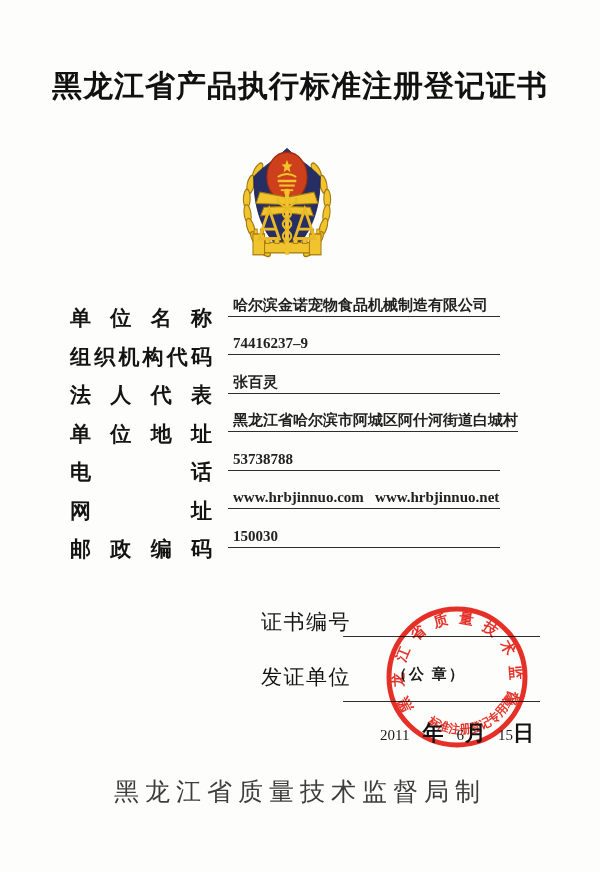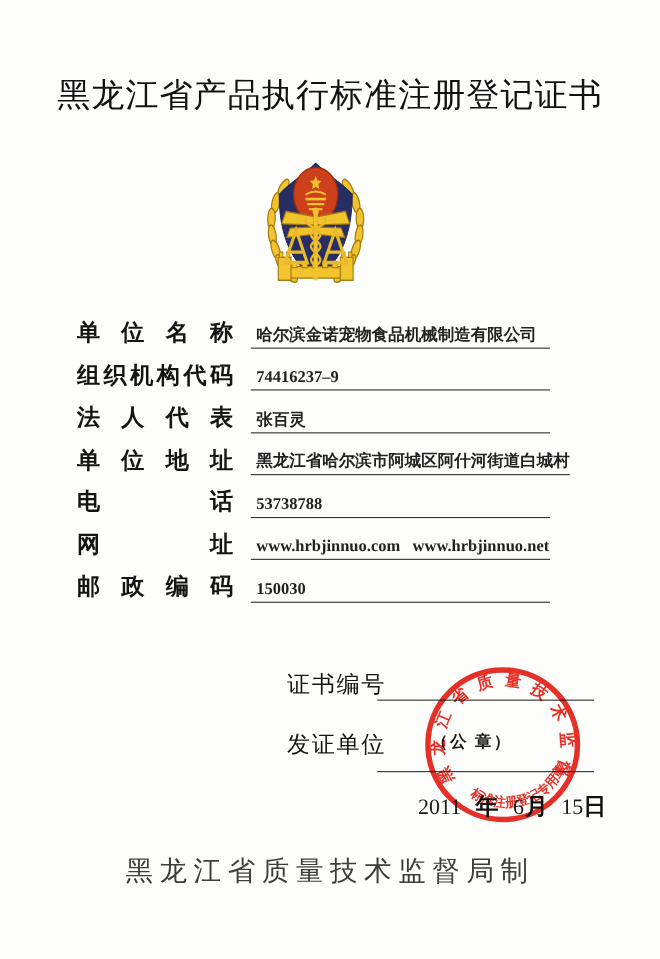--- a/index.html
+++ b/index.html
@@ -4,30 +4,30 @@
 <style>
   html,body{margin:0;padding:0;background:#e8e8e8;}
   .page{
     position:relative;width:600px;height:872px;margin:0 auto;
     background:#fdfdfc;color:#1c1c1a;overflow:hidden;
     font-family:"Liberation Serif","DejaVu Serif",serif;
   }
   
   .title{
     position:absolute;top:66px;left:0;width:100%;text-align:center;
-    font-size:30px;font-weight:normal;letter-spacing:1px;color:#111;
+    font-size:30px;font-weight:bold;letter-spacing:1px;color:#111;
   }
   
   .emblem{position:absolute;left:229px;top:137px;width:116px;height:133px;}
   
   .form{position:absolute;left:70px;top:283px;width:430px;}
   .row{display:flex;height:38.5px;}
   .row .label{
     width:142px;flex:0 0 142px;font-weight:bold;font-size:21px;line-height:38px;
-    text-align:justify;text-align-last:justify;color:#141412;white-space:normal;
+    text-align:justify;text-align-last:justify;color:#141412;white-space:normal;margin-top:16px;
   }
   .row .value-wrap{
     flex:1;margin-left:16px;border-bottom:1.6px solid #2e2e2c;
     display:flex;align-items:flex-end;margin-bottom:5px;font-weight:bold;
   }
   .row .value{
     font-size:15px;line-height:19px;padding:0 0 1px 5px;white-space:pre;color:#222;
   }
   
   .cert-label{
@@ -40,21 +40,21 @@
     letter-spacing:2px;color:#1a1a18;
   }
   .cert-line{position:absolute;left:343px;width:197px;border-top:1.6px solid #2e2e2c;height:0;}
   .cert-line-1{top:636px;}
   .cert-line-2{top:701px;}
   
   .date-row{
     position:absolute;left:380px;top:719px;width:162px;display:flex;
     align-items:baseline;white-space:nowrap;
   }
-  .date-num{font-size:20px;color:#1b1b19;}
+  .date-num{font-size:15px;color:#1b1b19;}
   .date-cjk{font-size:21px;font-weight:bold;color:#111;}
   .g-y{margin-left:13px;} .g-m{margin-left:13px;} .g-mn{margin-left:1px;}
   .g-d{margin-left:12px;} .g-dn{margin-left:0px;}
   
   .seal{position:absolute;left:382px;top:602px;width:150px;height:150px;
         mix-blend-mode:multiply;opacity:.95;}
   
   .footer{
     position:absolute;top:775px;left:0;width:100%;text-align:center;
     font-size:25px;letter-spacing:6px;color:#3d3d3b;

